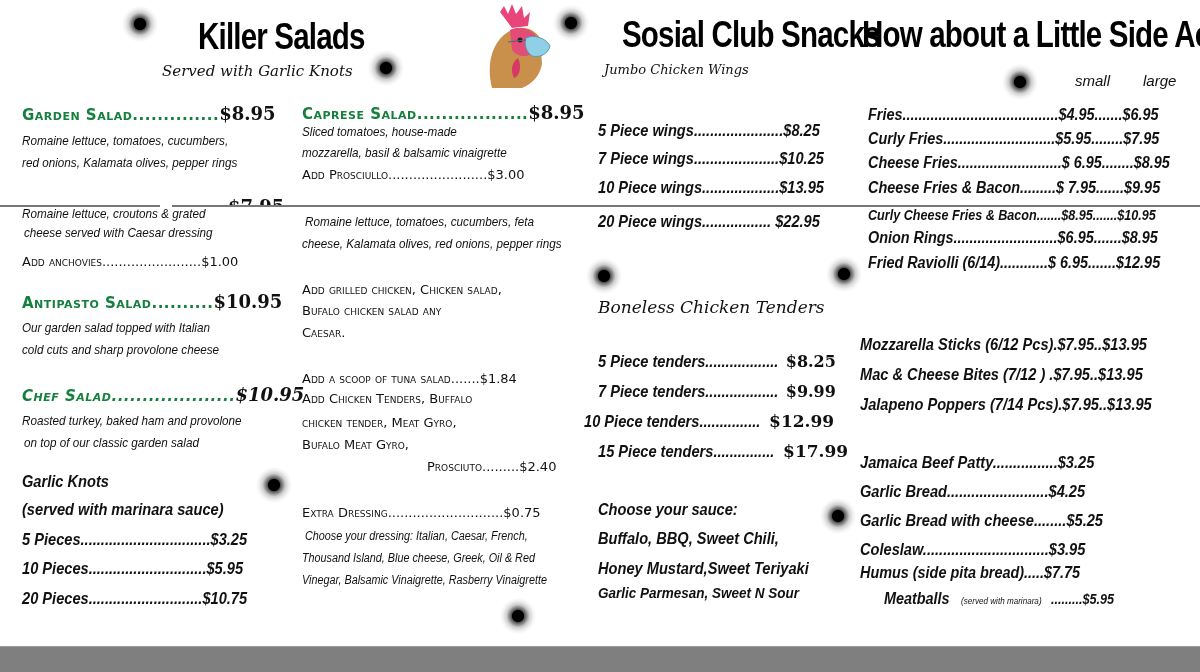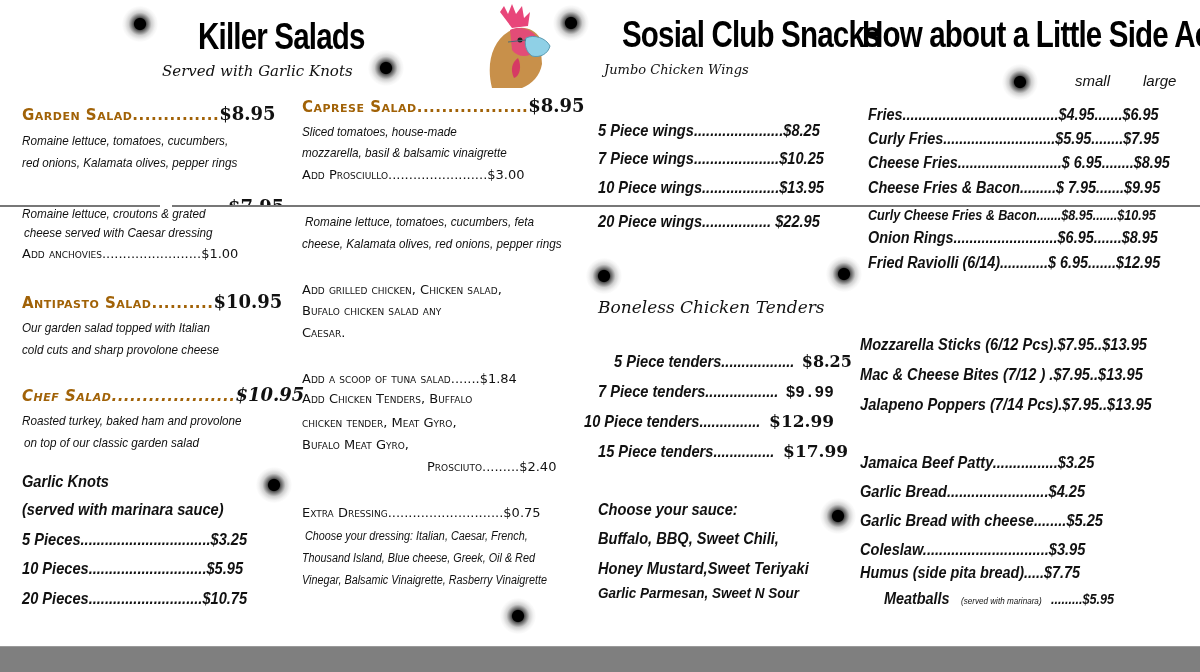--- a/index.html
+++ b/index.html
@@ -1,21 +1,21 @@
 <!DOCTYPE html>
 <html><head>
 <meta charset="utf-8">
 <style>
   * { box-sizing: border-box; margin: 0; padding: 0; }
   html, body { width: 1200px; height: 672px; overflow: hidden; background: #ffffff; }
   body { position: relative; font-family: "Liberation Sans", sans-serif; color: #111; }
   .abs { position: absolute; white-space: nowrap; }
   .title { font-family: "Liberation Sans Narrow", "Liberation Sans", sans-serif; font-weight: 700; font-size: 30px; letter-spacing: -1px; transform: scaleX(0.82); transform-origin: left top; color: #000; }
   .script { font-family: "DejaVu Serif", serif; font-style: italic; font-size: 15px; color: #111; }
-  .item-caps { font-family: "DejaVu Sans", sans-serif; font-weight: 700; font-size: 15px; font-variant: small-caps; letter-spacing: 0.5px; color: #a16207; margin-top: 35px; }
+  .item-caps { font-family: "DejaVu Sans", sans-serif; font-weight: 700; font-size: 15px; font-variant: small-caps; letter-spacing: 0.5px; color: #15803d; margin-top: 35px; }
   .price-serif { font-family: "DejaVu Serif", serif; font-weight: 700; font-size: 18px; color: #111; }
   .desc { font-family: "Liberation Sans", sans-serif; font-style: italic; font-size: 13px; color: #111; transform: scaleX(0.9); transform-origin: left top; }
   .addon { font-family: "DejaVu Sans", sans-serif; font-weight: 400; font-size: 13px; font-variant: small-caps; color: #111; }
   .line-italic { font-family: "Liberation Sans", sans-serif; font-style: italic; font-weight: 700; font-size: 17px; color: #111; transform: scaleX(0.86); transform-origin: left top; }
   .side { font-family: "Liberation Sans", sans-serif; font-style: italic; font-weight: 700; font-size: 16px; color: #111; transform: scaleX(0.9); transform-origin: left top; }
   .side-sm { font-size: 14px; }
   .seam { position: absolute; left: 0; width: 1200px; top: 205px; height: 2px; background: #777; }
   .seam-gap { position: absolute; top: 204px; height: 4px; background: #fff; }
   .bottom-bar { position: absolute; left: 0; top: 646px; width: 1200px; height: 26px; background: #7f7f7f; border-top: 1px solid #9a9a9a; }
   .hole { position: absolute; width: 36px; height: 36px; border-radius: 50%;
@@ -33,41 +33,41 @@
 
 <div class="abs" style="left:22px;top:103px;">
   <span class="item-caps">Garden Salad</span><span class="item-caps">..............</span><span class="price-serif">$8.95</span>
 </div>
 <div class="abs desc" style="left:22px;top:133px;">Romaine lettuce, tomatoes, cucumbers,</div>
 <div class="abs desc" style="left:22px;top:155px;">red onions, Kalamata olives, pepper rings</div>
 
 <div class="abs price-serif" style="left:228px;top:196px;height:9px;overflow:hidden;">$7.95</div>
 <div class="abs desc" style="left:22px;top:206px;">Romaine lettuce, croutons &amp; grated</div>
 <div class="abs desc" style="left:24px;top:225px;">cheese served with Caesar dressing</div>
-<div class="abs addon" style="left:22px;top:246px;">Add anchovies........................$1.00</div>
+<div class="abs addon" style="left:22px;top:254px;">Add anchovies........................$1.00</div>
 
 <div class="abs" style="left:22px;top:291px;">
   <span class="item-caps">Antipasto Salad</span><span class="item-caps">..........</span><span class="price-serif">$10.95</span>
 </div>
 <div class="abs desc" style="left:22px;top:320px;">Our garden salad topped with Italian</div>
 <div class="abs desc" style="left:22px;top:342px;">cold cuts and sharp provolone cheese</div>
 
 <div class="abs" style="left:22px;top:384px;font-style:italic;">
   <span class="item-caps">Chef Salad</span><span class="item-caps">....................</span><span class="price-serif">$10.95</span>
 </div>
 <div class="abs desc" style="left:22px;top:413px;">Roasted turkey, baked ham and provolone</div>
 <div class="abs desc" style="left:24px;top:435px;">on top of our classic garden salad</div>
 
 <div class="abs line-italic" style="left:22px;top:472px;">Garlic Knots</div>
 <div class="abs line-italic" style="left:22px;top:500px;">(served with marinara sauce)</div>
 <div class="abs line-italic" style="left:22px;top:530px;">5 Pieces................................$3.25</div>
 <div class="abs line-italic" style="left:22px;top:559px;">10 Pieces.............................$5.95</div>
 <div class="abs line-italic" style="left:22px;top:589px;">20 Pieces............................$10.75</div>
 
-<div class="abs" style="left:302px;top:95px;">
+<div class="abs" style="left:302px;top:102px;">
   <span class="item-caps">Caprese Salad</span><span class="item-caps">..................</span><span class="price-serif">$8.95</span>
 </div>
 <div class="abs desc" style="left:302px;top:124px;">Sliced tomatoes, house-made</div>
 <div class="abs desc" style="left:302px;top:145px;">mozzarella, basil &amp; balsamic vinaigrette</div>
 <div class="abs addon" style="left:302px;top:167px;">Add Prosciullo........................$3.00</div>
 
 <div class="abs desc" style="left:305px;top:214px;">Romaine lettuce, tomatoes, cucumbers, feta</div>
 <div class="abs desc" style="left:302px;top:236px;">cheese, Kalamata olives, red onions, pepper rings</div>
 
 <div class="abs addon" style="left:302px;top:282px;">Add grilled chicken, Chicken salad,</div>
@@ -99,25 +99,25 @@
 <div class="abs title" style="left:622px;top:14px;font-size:36px;">Sosial Club Snacks</div>
 <div class="abs script" style="left:604px;top:62px;font-size:13px;">Jumbo Chicken Wings</div>
 
 <div class="abs line-italic" style="left:598px;top:121px;">5 Piece wings......................$8.25</div>
 <div class="abs line-italic" style="left:598px;top:149px;">7 Piece wings.....................$10.25</div>
 <div class="abs line-italic" style="left:598px;top:178px;">10 Piece wings...................$13.95</div>
 <div class="abs line-italic" style="left:598px;top:212px;">20 Piece wings................. $22.95</div>
 
 <div class="abs script" style="left:598px;top:297px;font-size:17px;font-style:italic;">Boneless Chicken Tenders</div>
 
-<div class="abs" style="left:614px;top:352px;">
+<div class="abs" style="left:598px;top:352px;">
   <span class="line-italic" style="display:inline-block;">5 Piece tenders..................</span><span class="price-serif" style="font-size:16px;margin-left:-22px;">$8.25</span>
 </div>
 <div class="abs" style="left:598px;top:382px;">
-  <span class="line-italic" style="display:inline-block;">7 Piece tenders..................</span><span class="price-serif" style="font-size:16px;margin-left:-22px;font-family:Liberation Mono, monospace;">$9.99</span>
+  <span class="line-italic" style="display:inline-block;">7 Piece tenders..................</span><span class="price-serif" style="font-size:16px;margin-left:-22px;">$9.99</span>
 </div>
 <div class="abs" style="left:584px;top:411px;">
   <span class="line-italic" style="display:inline-block;">10 Piece tenders...............</span><span class="price-serif" style="font-size:17px;margin-left:-20px;">$12.99</span>
 </div>
 <div class="abs" style="left:598px;top:441px;">
   <span class="line-italic" style="display:inline-block;">15 Piece tenders...............</span><span class="price-serif" style="font-size:17px;margin-left:-20px;">$17.99</span>
 </div>
 
 <div class="abs line-italic" style="left:598px;top:500px;">Choose your sauce:</div>
 <div class="abs line-italic" style="left:598px;top:529px;">Buffalo, BBQ, Sweet Chili,</div>

